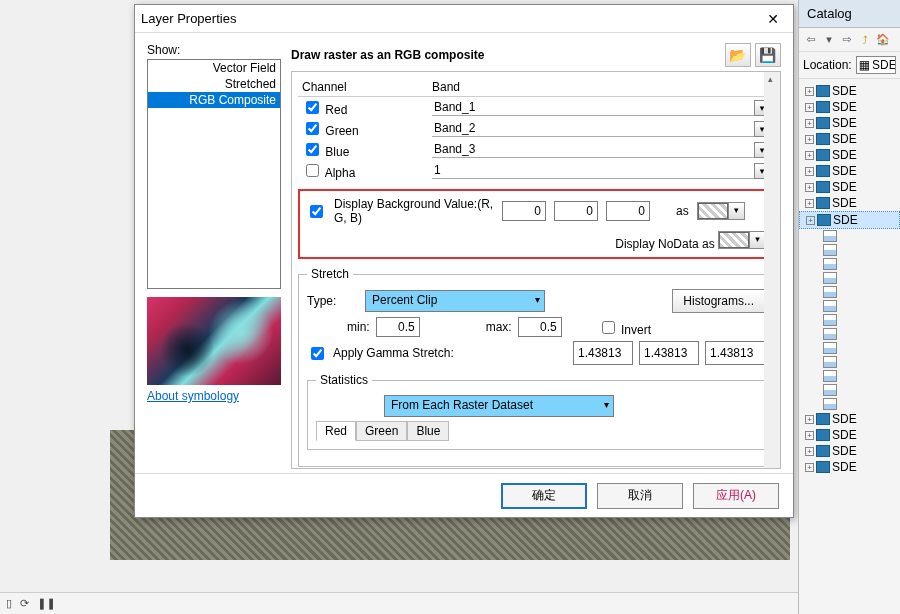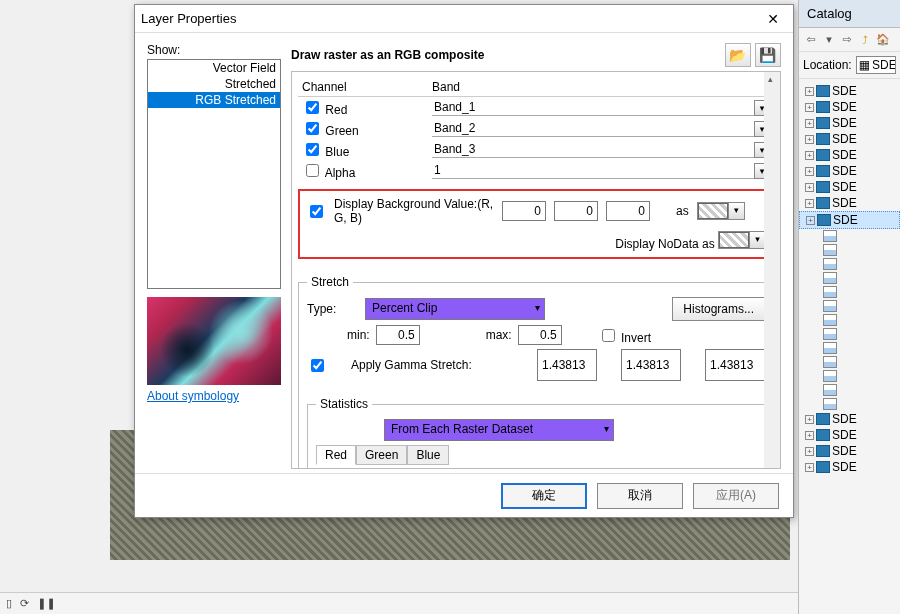--- a/index.html
+++ b/index.html
@@ -46,41 +46,41 @@
   
   .red-box { border: 2px solid #e03030; padding: 6px; margin-bottom: 6px; }
   .bg-row { display: flex; align-items: center; gap: 8px; }
   .bg-label { flex: 0 0 160px; }
   .num-input { width: 44px; height: 20px; border: 1px solid #7a7a7a; text-align: right; padding: 0 4px; }
   .color-swatch { width: 30px; height: 16px; border: 1px solid #666; background: repeating-linear-gradient(45deg,#ccc 0,#ccc 3px,#fff 3px,#fff 6px); display: inline-block; }
   .swatch-combo { display: inline-flex; align-items: center; border: 1px solid #888; }
   .swatch-combo .dd-arrow { border: none; border-left: 1px solid #888; }
   .nodata-row { text-align: right; margin-top: 6px; font-size: 12px; }
   
-  fieldset { border: 1px solid #bbb; margin: 16px 0; padding: 4px 8px 8px 8px; }
+  fieldset { border: 1px solid #bbb; margin: 8px 0; padding: 4px 8px 8px 8px; }
   legend { padding: 0 4px; }
   .stretch-row { display: flex; align-items: center; gap: 8px; margin: 4px 0; }
   .stretch-row label { min-width: 50px; }
-  .combo { height: 22px; border: 1px solid #7a7a7a; background: #8b5cf6; padding: 2px 18px 2px 6px; position: relative; display: inline-block; min-width: 180px; }
+  .combo { height: 22px; border: 1px solid #7a7a7a; background: #7dd3fc; padding: 2px 18px 2px 6px; position: relative; display: inline-block; min-width: 180px; }
   .combo::after { content: "▾"; position: absolute; right: 4px; top: 3px; font-size: 10px; }
   .btn { height: 24px; padding: 0 10px; border: 1px solid #888; background: linear-gradient(#fff,#e8e8e8); cursor: pointer; }
   .minmax-row { display: flex; align-items: center; gap: 6px; margin: 4px 0 4px 40px; }
-  .gamma-row { display: flex; align-items: center; gap: 24px; margin: 4px 0; }
-  .gamma-input { width: 60px; height: 32px; border: 1px solid #7a7a7a; text-align: left; padding: 0 4px; }
+  .gamma-row { display: flex; align-items: center; gap: 6px; margin: 4px 0; }
+  .gamma-input { width: 60px; height: 24px; border: 1px solid #7a7a7a; text-align: left; padding: 0 4px; }
   .stats-tabs { display: flex; margin-top: 4px; }
   .stats-tab { padding: 2px 8px; border: 1px solid #bbb; background: #eee; cursor: pointer; }
   .stats-tab.active { background: #fff; border-bottom-color: #fff; }
   
   .scroll-indicator { position: absolute; right: 0; top: 0; bottom: 0; width: 16px; background: #f0f0f0; }
   .scroll-indicator::before { content: "▴"; position: absolute; top: 2px; left: 4px; font-size: 9px; color: #666; }
   
   .dialog-footer { height: 44px; display: flex; justify-content: flex-end; align-items: center; gap: 10px; padding: 0 14px; border-top: 1px solid #ddd; }
   .footer-btn { width: 86px; height: 26px; border: 1px solid #888; background: #f5f5f5; cursor: pointer; }
   .footer-btn.primary { border: 2px solid #1e6fd6; }
-  .footer-btn.disabled { color: #737373; }
+  .footer-btn.disabled { color: #be185d; }
 
   
   .catalog { position: absolute; left: 798px; top: 0; width: 102px; height: 614px; background: #f4f4f4; border-left: 1px solid #bbb; }
   .catalog-title { background: #dce6f1; padding: 6px 8px; font-size: 13px; border-bottom: 1px solid #bbb; }
   .catalog-toolbar { height: 24px; display: flex; align-items: center; padding: 0 4px; gap: 2px; background: #f4f4f4; border-bottom: 1px solid #ddd; overflow:hidden;}
   .ct-icon { width: 16px; height: 16px; display: inline-flex; align-items: center; justify-content: center; font-size: 11px; color: #555; }
   .loc-row { display: flex; align-items: center; padding: 4px 4px; gap: 4px; border-bottom: 1px solid #ddd; overflow:hidden; white-space:nowrap;}
   .loc-box { border: 1px solid #888; background: #fff; padding: 1px 2px; height: 18px; display: inline-flex; align-items: center; gap: 2px; overflow:hidden;}
   .tree { padding: 4px 0; }
   .tree-item { display: flex; align-items: center; gap: 2px; padding: 1px 0 1px 6px; white-space: nowrap; overflow: hidden; }
@@ -107,21 +107,21 @@
     <button class="close-btn">✕</button>
   </div>
   <div class="dialog-body">
 
     <div class="main-row">
       <div class="left-col">
         <div class="show-label">Show:</div>
         <div class="show-list">
           <div class="show-item">Vector Field</div>
           <div class="show-item">Stretched</div>
-          <div class="show-item selected">RGB Stretched</div>
+          <div class="show-item selected">RGB Composite</div>
         </div>
         <div class="preview"></div>
         <a class="about-link">About symbology</a>
       </div>
 
       <div class="right-col">
         <div class="draw-header">
           <b>Draw raster as an RGB composite</b>
           <span class="icon-btn">📂</span>
           <span class="icon-btn">💾</span>

